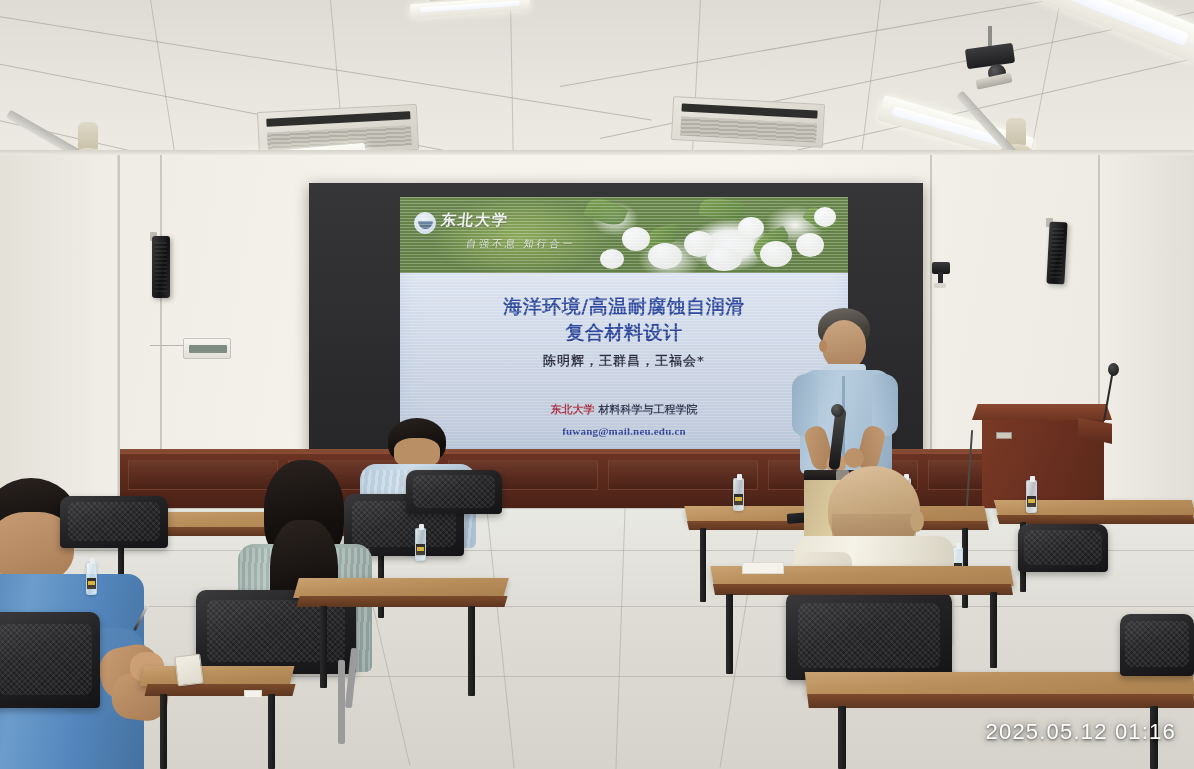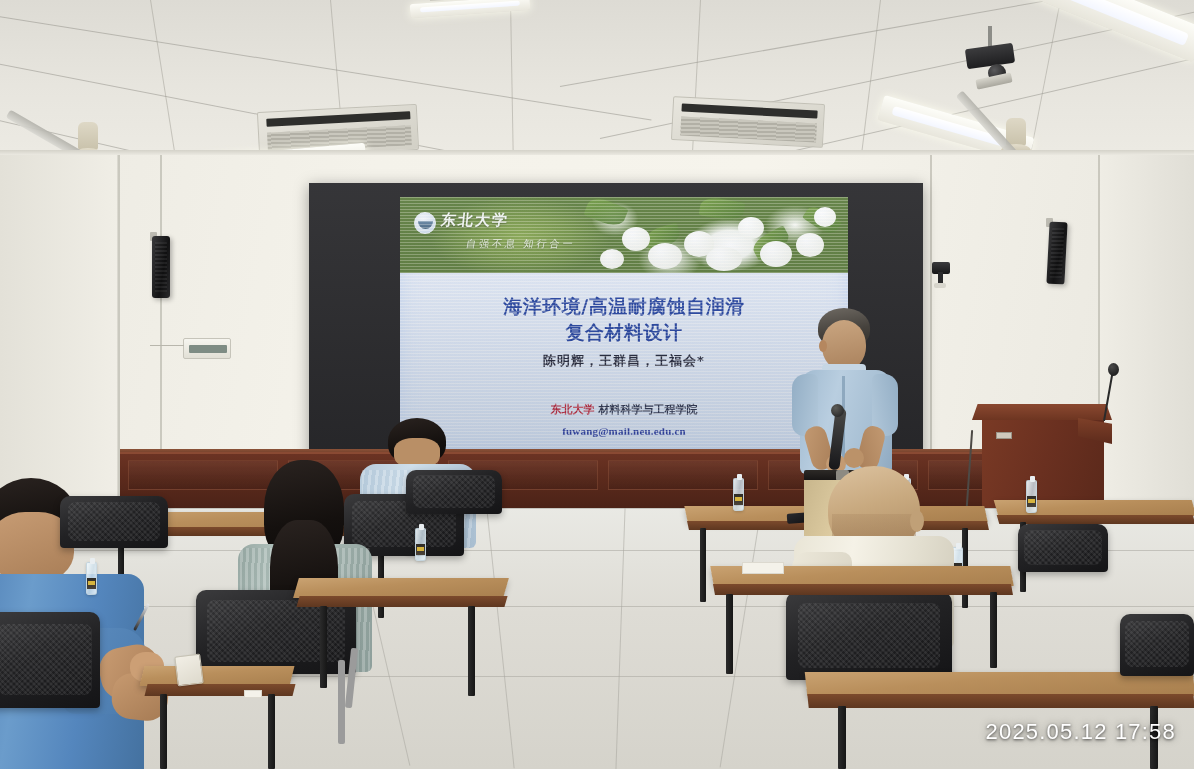--- a/index.html
+++ b/index.html
@@ -716,15 +716,15 @@
   <div class="table-leg" style="left:320px; top:606px; width:7px; height:82px;"></div>
   <div class="table-leg" style="left:468px; top:606px; width:7px; height:90px;"></div>
 
   <div class="bottle" style="left:415px; top:528px;">
     <div class="bottle-label"></div>
     </div>
   <div class="bottle" style="left:86px; top:562px;">
     <div class="bottle-label"></div>
     </div>
 
-  <div class="timestamp">2025.05.12 17:58</div>
+  <div class="timestamp">2025.05.12 01:16</div>
 
 </div>
 
 </body></html>

